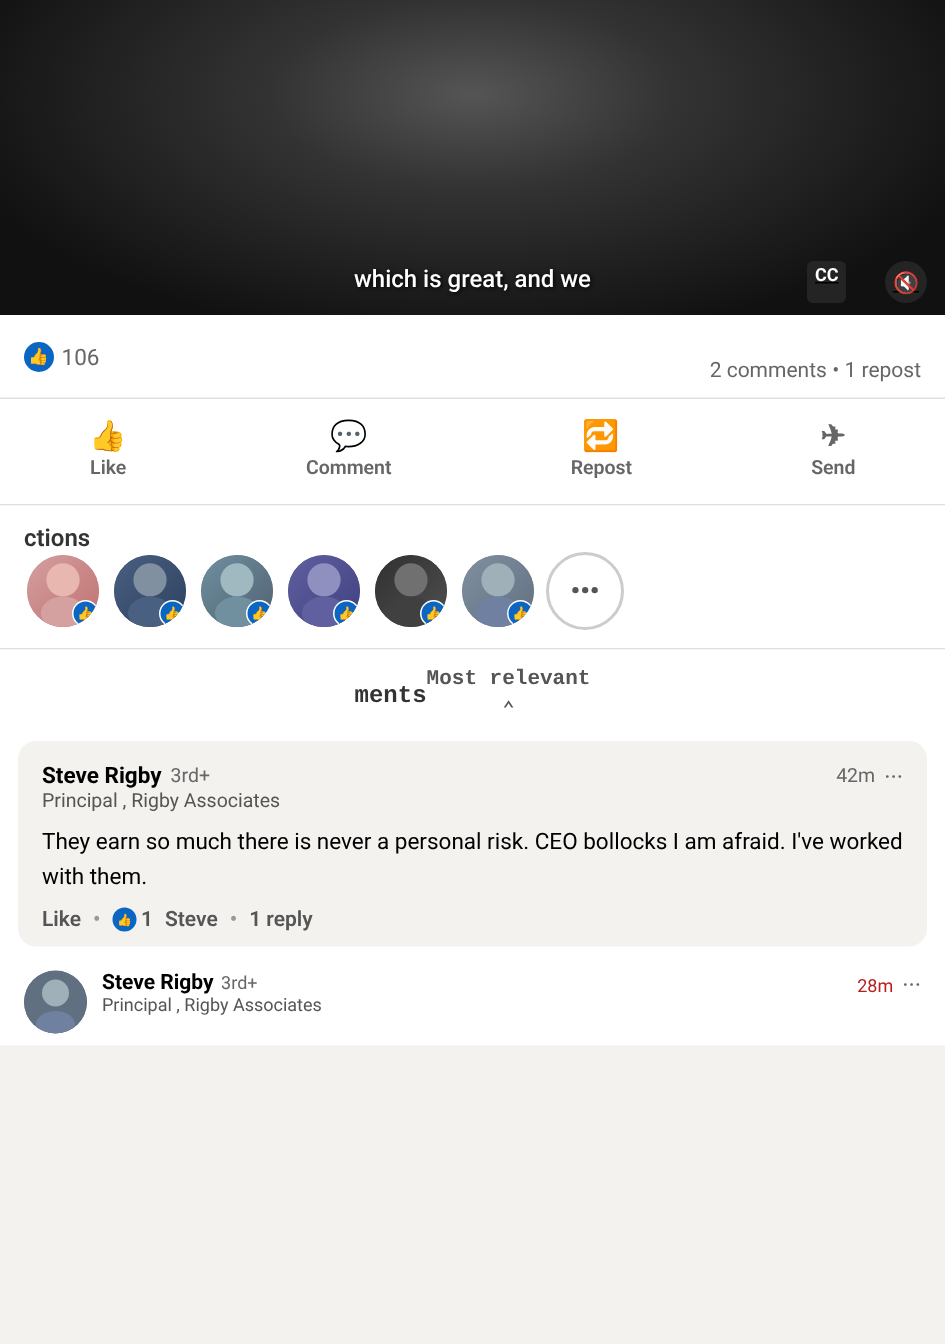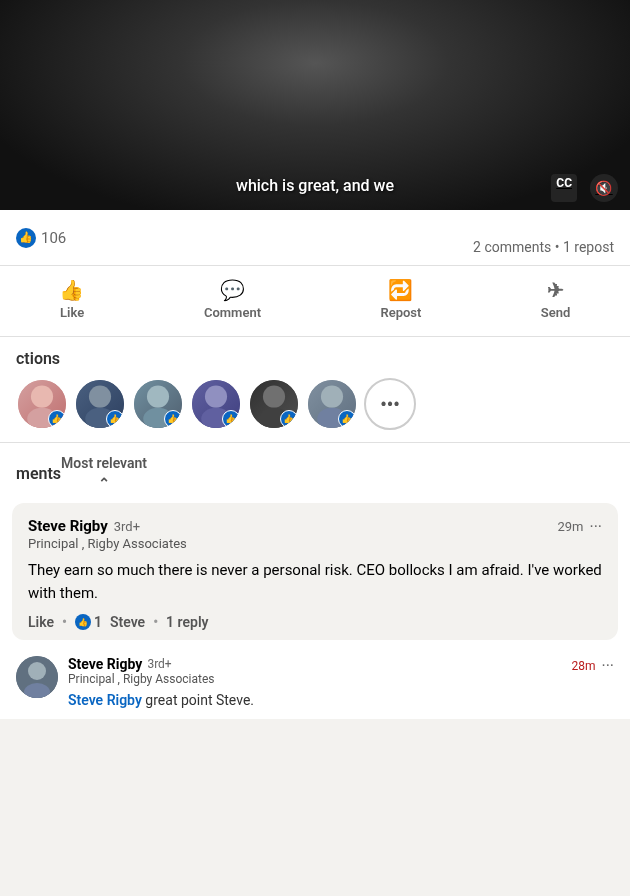--- a/index.html
+++ b/index.html
@@ -34,21 +34,21 @@
       font-size: 16px;
       line-height: 1.5;
       font-weight: 500;
       text-shadow: 1px 1px 3px rgba(0,0,0,0.9);
     }
     .video-controls {
       position: absolute;
       bottom: 8px;
       right: 12px;
       display: flex;
-      gap: 13px;
+      gap: 26px;
       text-decoration: underline;
     }
     .cc-badge {
       background: rgba(40,40,40,0.85);
       color: white;
       border-radius: 4px;
       padding: 2px 5px;
       font-size: 12px;
       font-weight: bold;
     }
@@ -128,21 +128,20 @@
     
     .reactions-section {
       background: white;
       padding: 12px 16px;
       border-bottom: 1px solid #e0e0e0;
     }
     .reactions-title {
       font-size: 16px;
       font-weight: 600;
       color: #333;
-      margin-bottom: 10px;
     }
     .reactions-avatars {
       display: flex;
       align-items: center;
       gap: 6px;
     }
     .avatar-circle {
       width: 52px;
       height: 52px;
       border-radius: 50%;
@@ -188,22 +187,23 @@
     }
 
     
     .comments-section {
       background: white;
       margin-top: 0;
     }
     .comments-header {
       padding: 12px 16px 8px 16px;
       display: flex;
-      justify-content: flex-start;
-      align-items: center;
+      justify-content: center;
+      align-items: center;
+      font-family: Liberation Mono, monospace;
     }
     .comments-title {
       font-size: 16px;
       font-weight: 600;
       color: #333;
     }
     .sort-btn {
       display: flex;
       align-items: center;
       gap: 4px;
@@ -504,21 +504,21 @@
   <div class="comment-card">
     <div class="comment-header">
       <div class="commenter-info">
         <div class="commenter-name-row">
           <span class="commenter-name">Steve Rigby</span>
           <span class="commenter-degree">3rd+</span>
         </div>
         <span class="commenter-title">Principal , Rigby Associates</span>
       </div>
       <div class="comment-meta-right">
-        <span>29m</span>
+        <span>42m</span>
         <span class="more-icon">···</span>
       </div>
     </div>
     <div class="comment-text">They earn so much there is never a personal risk. CEO bollocks I am afraid. I've worked with them.</div>
     <div class="comment-actions">
       <span class="reply-text">Like</span>
       <span class="dot-sep">•</span>
       <div class="comment-like-count">
         <div class="comment-like-icon">👍</div>
         <span>1</span>
@@ -544,18 +544,15 @@
             <span class="reply-name">Steve Rigby</span>
             <span class="reply-degree">3rd+</span>
           </div>
           <div class="reply-job">Principal , Rigby Associates</div>
         </div>
         <div style="display:flex;align-items:center;gap:6px;">
           <span class="reply-time">28m</span>
           <span class="more-icon">···</span>
         </div>
       </div>
-      <div class="reply-text-content">
-        <span class="reply-link">Steve Rigby</span><span> great point Steve.</span>
-      </div>
     </div>
   </div>
 </div>
 
 </body></html>

